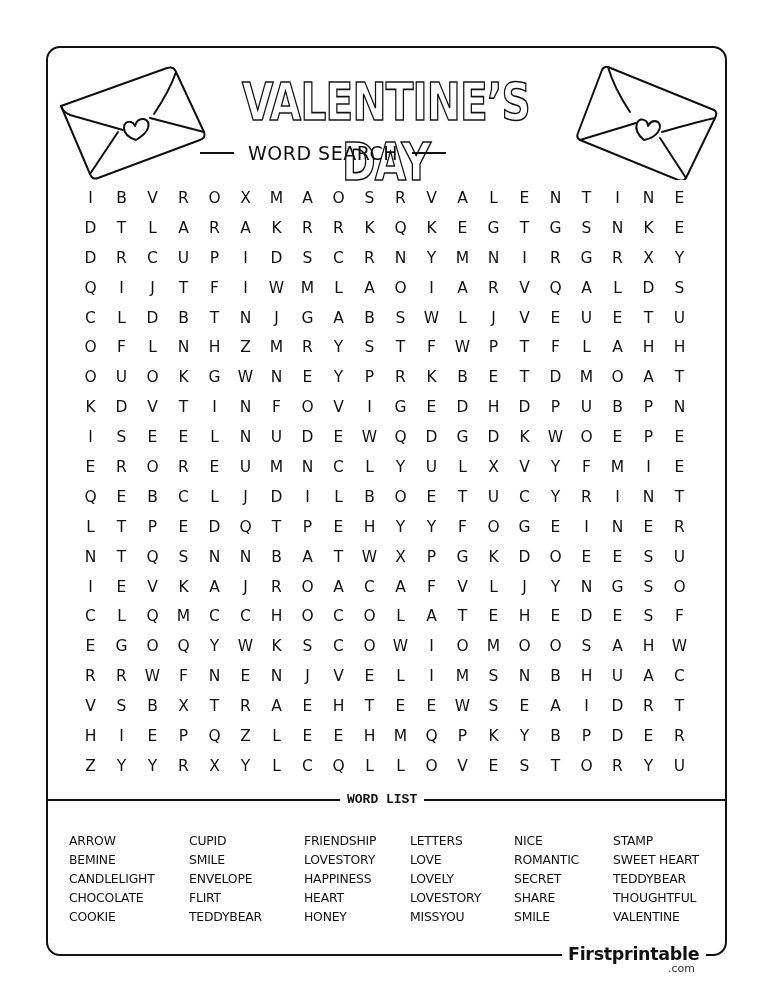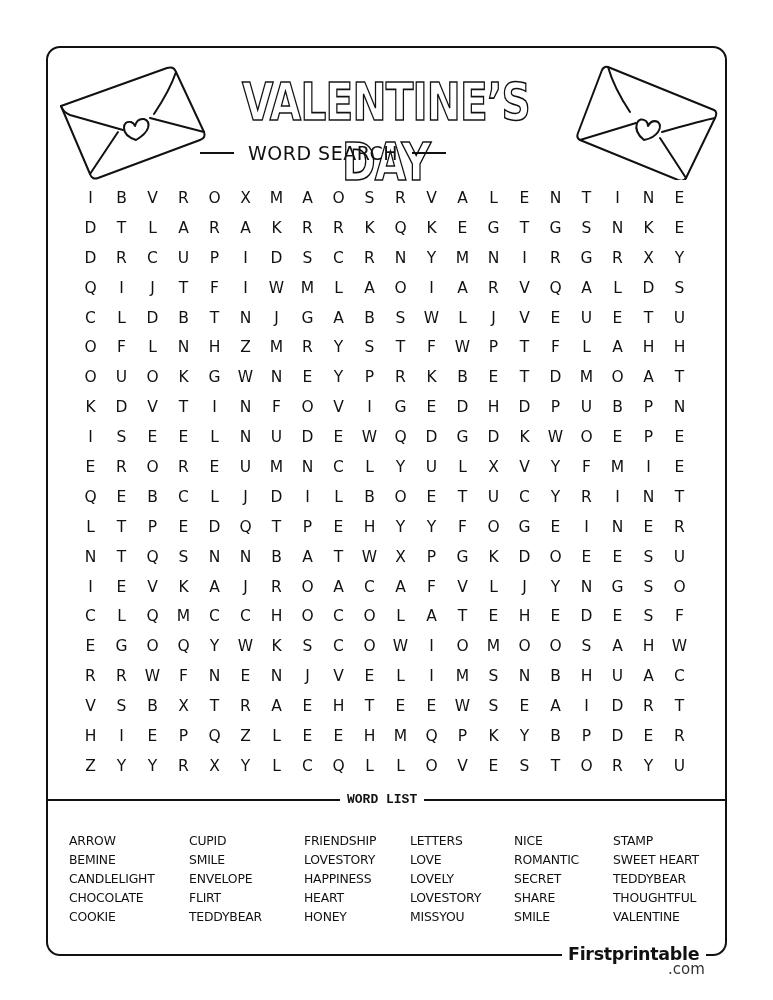--- a/index.html
+++ b/index.html
@@ -60,21 +60,21 @@
     letter-spacing: -0.2px; white-space: nowrap;
   }
 
   .logo {
     position: absolute; left: 568px; top: 942px; width: 136px; text-align: left;
     font-family: "DejaVu Sans", sans-serif; font-weight: bold; font-size: 17.5px; color: #111111;
     letter-spacing: -0.3px; line-height: 24px; background: #ffffff;
   }
   .logo-suffix {
     position: absolute; left: 668px; top: 962px; font-family: "DejaVu Sans", sans-serif;
-    font-size: 15px; color: #333333; line-height: 14px;
+    font-size: 11px; color: #333333; line-height: 14px;
   }
 </style>
 </head>
 <body>
 
 <div class="frame"></div>
 
 <svg class="envelope envelope-left" viewBox="0 0 150 120">
   <g fill="none" stroke="#111111" stroke-width="2" stroke-linejoin="round" stroke-linecap="round">
     <path d="M3 46 L109 8 Q116 6 118 12 L146 72 Q148 78 142 80 L40 118 Q34 120 32 114 Z"></path>

